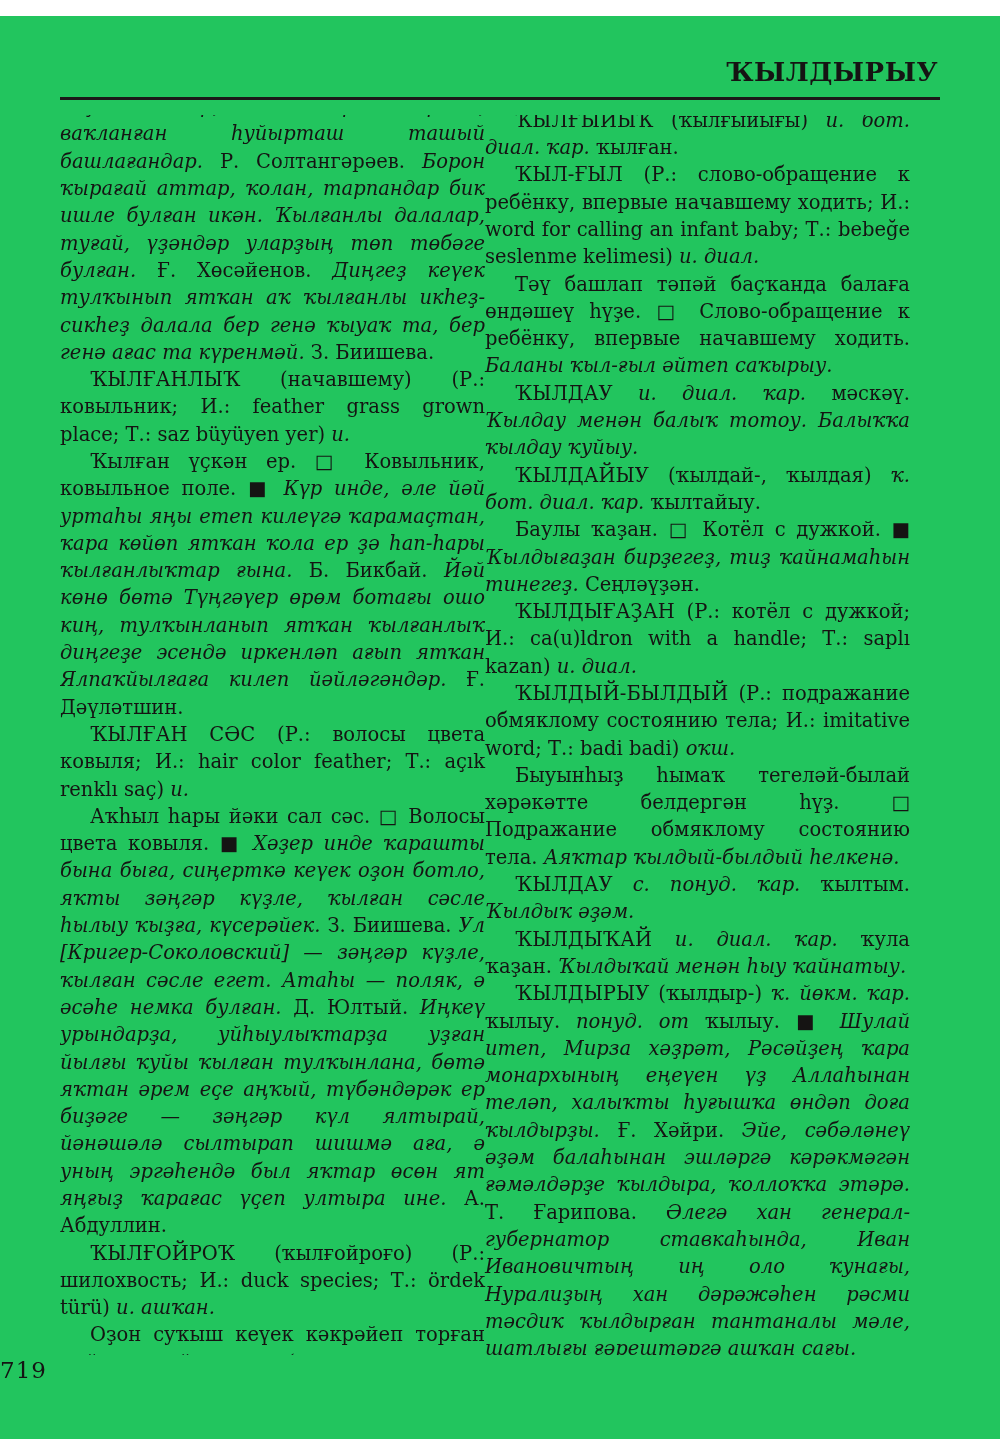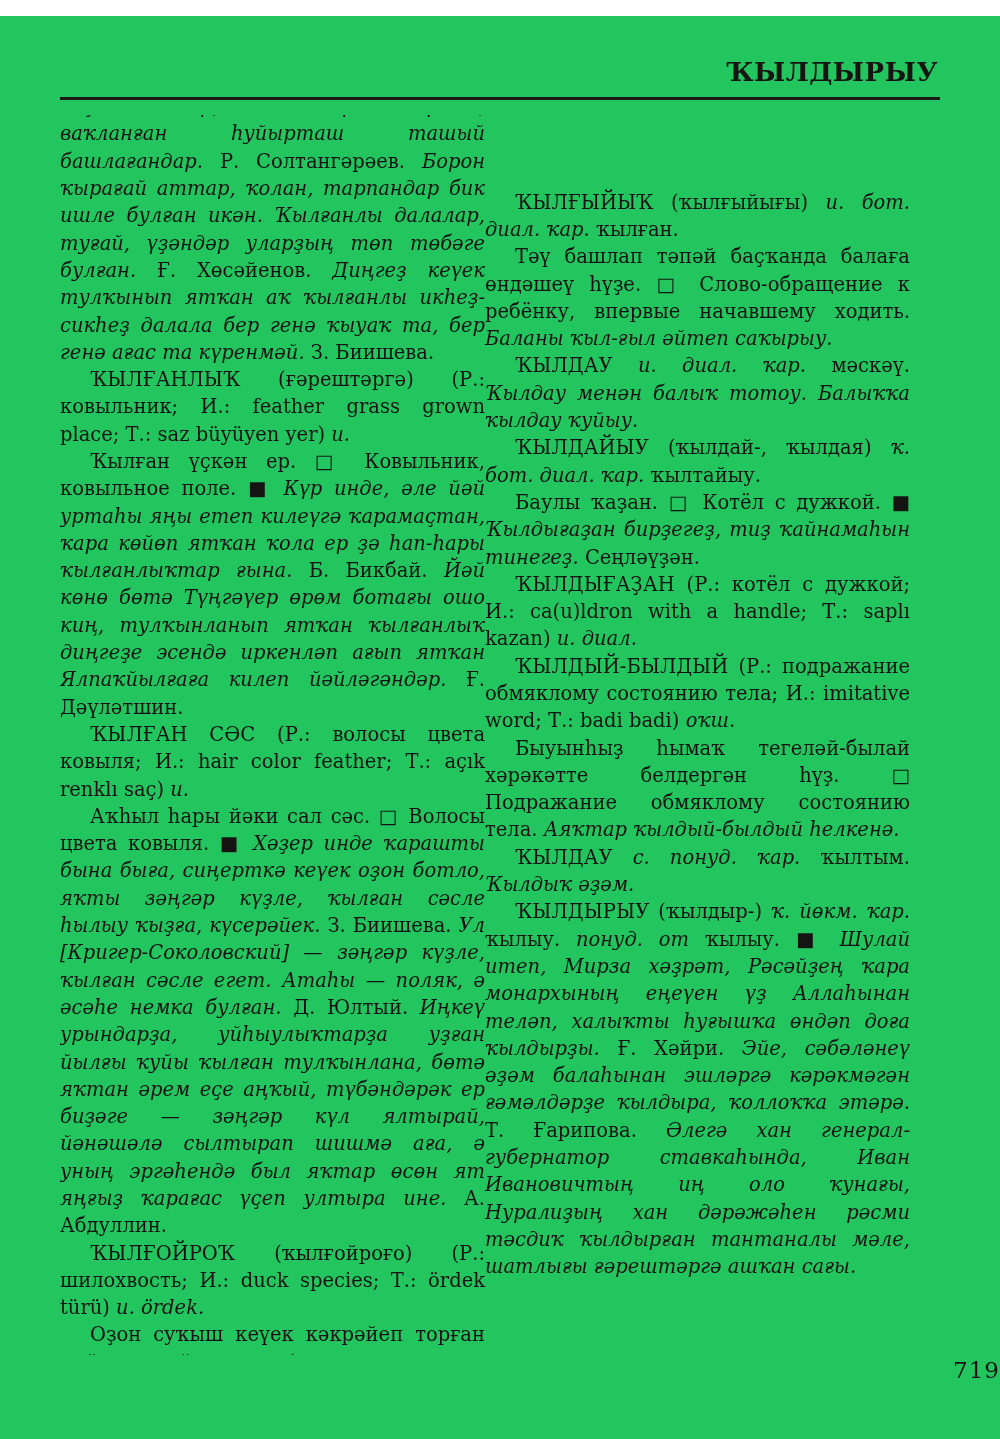--- a/index.html
+++ b/index.html
@@ -44,48 +44,50 @@
   p.para { margin: 0; text-indent: 30px; }
   p.para.no-indent { text-indent: 0; }
   .seg-b { font-weight: normal; }
   .seg-i { font-style: italic; }
   .seg-r { font-style: normal; font-weight: normal; }
   .page-number {
     position: absolute;
     left: 0;
     bottom: 72px;
     width: 100%;
-    text-align: right;
+    text-align: left;
     font-size: 23px;
     letter-spacing: 1px;
   }
 </style>
 </head>
 <body>
 
 <div class="page">
   <div class="running-head">ҠЫЛДЫРЫУ</div>
   <div class="head-rule"></div>
   <div class="columns">
     <div class="column">
         <p class="para no-indent"><span class="seg-i">һөҙәкләгәндәр, ә сей ергә ҡырсын, ваҡланған һуйырташ ташый башлағандар. </span><span class="seg-r">Р. Солтангәрәев. </span><span class="seg-i">Борон ҡырағай аттар, ҡолан, тарпандар бик ишле булған икән. Ҡылғанлы далалар, туғай, үҙәндәр уларҙың төп төбәге булған. </span><span class="seg-r">Ғ. Хөсәйенов. </span><span class="seg-i">Диңгеҙ кеүек тулҡынып ятҡан аҡ ҡылғанлы икһеҙ-сикһеҙ далала бер генә ҡыуаҡ та, бер генә ағас та күренмәй. </span><span class="seg-r">З. Биишева.</span></p>
-        <p class="para"><span class="seg-b">ҠЫЛҒАНЛЫҠ (ғәрештәргә) </span><span class="seg-r">(Р.: ковыльник; И.: feather grass grown place; Т.: saz büyüyen yer) </span><span class="seg-i">и.</span></p>
+        <p class="para"><span class="seg-b">ҠЫЛҒАНЛЫҠ (начавшему) </span><span class="seg-r">(Р.: ковыльник; И.: feather grass grown place; Т.: saz büyüyen yer) </span><span class="seg-i">и.</span></p>
         <p class="para"><span class="seg-r">Ҡылған үҫкән ер. □ Ковыльник, ковыльное поле. ■ </span><span class="seg-i">Күр инде, әле йәй уртаһы яңы етеп килеүгә ҡарамаҫтан, ҡара көйөп ятҡан ҡола ер ҙә һап-һары ҡылғанлыҡтар ғына. </span><span class="seg-r">Б. Бикбай. </span><span class="seg-i">Йәй көнө бөтә Түңгәүер өрөм ботағы ошо киң, тулҡынланып ятҡан ҡылғанлыҡ диңгеҙе эсендә иркенләп ағып ятҡан Ялпаҡйылғаға килеп йәйләгәндәр. </span><span class="seg-r">Ғ. Дәүләтшин.</span></p>
         <p class="para"><span class="seg-b">ҠЫЛҒАН СӘС </span><span class="seg-r">(Р.: волосы цвета ковыля; И.: hair color feather; Т.: açık renklı saç) </span><span class="seg-i">и.</span></p>
         <p class="para"><span class="seg-r">Аҡһыл һары йәки сал сәс. □ Волосы цвета ковыля. ■ </span><span class="seg-i">Хәҙер инде ҡарашты бына быға, сиңерткә кеүек оҙон ботло, яҡты зәңгәр күҙле, ҡылған сәсле һылыу ҡыҙға, күсерәйек. </span><span class="seg-r">З. Биишева. </span><span class="seg-i">Ул [Кригер-Соколовский] — зәңгәр күҙле, ҡылған сәсле егет. Атаһы — поляк, ә әсәһе немка булған. </span><span class="seg-r">Д. Юлтый. </span><span class="seg-i">Иңкеү урындарҙа, уйһыулыҡтарҙа уҙған йылғы ҡуйы ҡылған тулҡынлана, бөтә яҡтан әрем еҫе аңҡый, түбәндәрәк ер биҙәге — зәңгәр күл ялтырай, йәнәшәлә сылтырап шишмә аға, ә уның эргәһендә был яҡтар өсөн ят яңғыҙ ҡарағас үҫеп ултыра ине. </span><span class="seg-r">А. Абдуллин.</span></p>
-        <p class="para"><span class="seg-b">ҠЫЛҒОЙРОҠ (ҡылғойроғо) </span><span class="seg-r">(Р.: шилохвость; И.: duck species; Т.: ördek türü) </span><span class="seg-i">и. ördek.</span></p>
+        <p class="para"><span class="seg-b">ҠЫЛҒОЙРОҠ (ҡылғойроғо) </span><span class="seg-r">(Р.: шилохвость; И.: duck species; Т.: ördek türü) </span><span class="seg-i">и. ашҡан.</span></p>
         <p class="para"><span class="seg-r">Оҙон суҡыш кеүек кәкрәйеп торған ҡойроҡло өйрәк төрө (лат. </span></p>
       </div>
     <div class="column">
         <p class="para"><span class="seg-b">ҠЫЛҒЫЙЫҠ (ҡылғыйығы) </span><span class="seg-i">и. бот. диал. ҡар. </span><span class="seg-b">ҡылған.</span></p>
+        <p class="para"><span class="seg-b">ҠЫЛ-ҒЫЛ </span><span class="seg-r">(Р.: слово-обращение к ребёнку, впервые начавшему ходить; И.: word for calling an infant baby; Т.: bebeğe seslenme kelimesi) </span><span class="seg-i">и. диал.</span></p>
         <p class="para"><span class="seg-r">Тәү башлап тәпәй баҫҡанда балаға өндәшеү һүҙе. □ Слово-обращение к ребёнку, впервые начавшему ходить. </span><span class="seg-i">Баланы ҡыл-ғыл әйтеп саҡырыу.</span></p>
         <p class="para"><span class="seg-b">ҠЫЛДАУ </span><span class="seg-i">и. диал. ҡар. </span><span class="seg-b">мәскәү. </span><span class="seg-i">Ҡылдау менән балыҡ тотоу. Балыҡҡа ҡылдау ҡуйыу.</span></p>
         <p class="para"><span class="seg-b">ҠЫЛДАЙЫУ (ҡылдай-, ҡылдая) </span><span class="seg-i">ҡ. бот. диал. ҡар. </span><span class="seg-b">ҡылтайыу.</span></p>
         <p class="para"><span class="seg-r">Баулы ҡаҙан. □ Котёл с дужкой. ■ </span><span class="seg-i">Ҡылдығаҙан бирҙегеҙ, тиҙ ҡайнамаһын тинегеҙ. </span><span class="seg-r">Сеңләүҙән.</span></p>
         <p class="para"><span class="seg-b">ҠЫЛДЫҒАҘАН </span><span class="seg-r">(Р.: котёл с дужкой; И.: ca(u)ldron with a handle; Т.: saplı kazan) </span><span class="seg-i">и. диал.</span></p>
         <p class="para"><span class="seg-b">ҠЫЛДЫЙ-БЫЛДЫЙ </span><span class="seg-r">(Р.: подражание обмяклому состоянию тела; И.: imitative word; Т.: badi badi) </span><span class="seg-i">оҡш.</span></p>
         <p class="para"><span class="seg-r">Быуынһыҙ һымаҡ тегеләй-былай хәрәкәтте белдергән һүҙ. □ Подражание обмяклому состоянию тела. </span><span class="seg-i">Аяҡтар ҡылдый-былдый һелкенә.</span></p>
         <p class="para"><span class="seg-b">ҠЫЛДАУ </span><span class="seg-i">с. понуд. ҡар. </span><span class="seg-b">ҡылтым. </span><span class="seg-i">Ҡылдыҡ әҙәм.</span></p>
+        <p class="para"><span class="seg-b">ҠЫЛДЫҠАЙ </span><span class="seg-i">и. диал. ҡар. </span><span class="seg-b">ҡула ҡаҙан. </span><span class="seg-i">Ҡылдыҡай менән һыу ҡайнатыу.</span></p>
         <p class="para"><span class="seg-b">ҠЫЛДЫРЫУ (ҡылдыр-) </span><span class="seg-i">ҡ. йөкм. ҡар. </span><span class="seg-b">ҡылыу. </span><span class="seg-i">понуд. от </span><span class="seg-b">ҡылыу. </span><span class="seg-r">■ </span><span class="seg-i">Шулай итеп, Мирза хәҙрәт, Рәсәйҙең ҡара монархының еңеүен үҙ Аллаһынан теләп, халыҡты һуғышҡа өндәп доға ҡылдырҙы. </span><span class="seg-r">Ғ. Хәйри. </span><span class="seg-i">Эйе, сәбәләнеү әҙәм балаһынан эшләргә кәрәкмәгән ғәмәлдәрҙе ҡылдыра, ҡоллоҡҡа этәрә. </span><span class="seg-r">Т. Ғарипова. </span><span class="seg-i">Әлегә хан генерал-губернатор ставкаһында, Иван Ивановичтың иң оло ҡунағы, Нуралиҙың хан дәрәжәһен рәсми тәсдиҡ ҡылдырған тантаналы мәле, шатлығы ғәрештәргә ашҡан сағы. </span></p>
       </div>
   </div>
   <div class="page-number">719</div>
 </div>
 
 </body></html>

